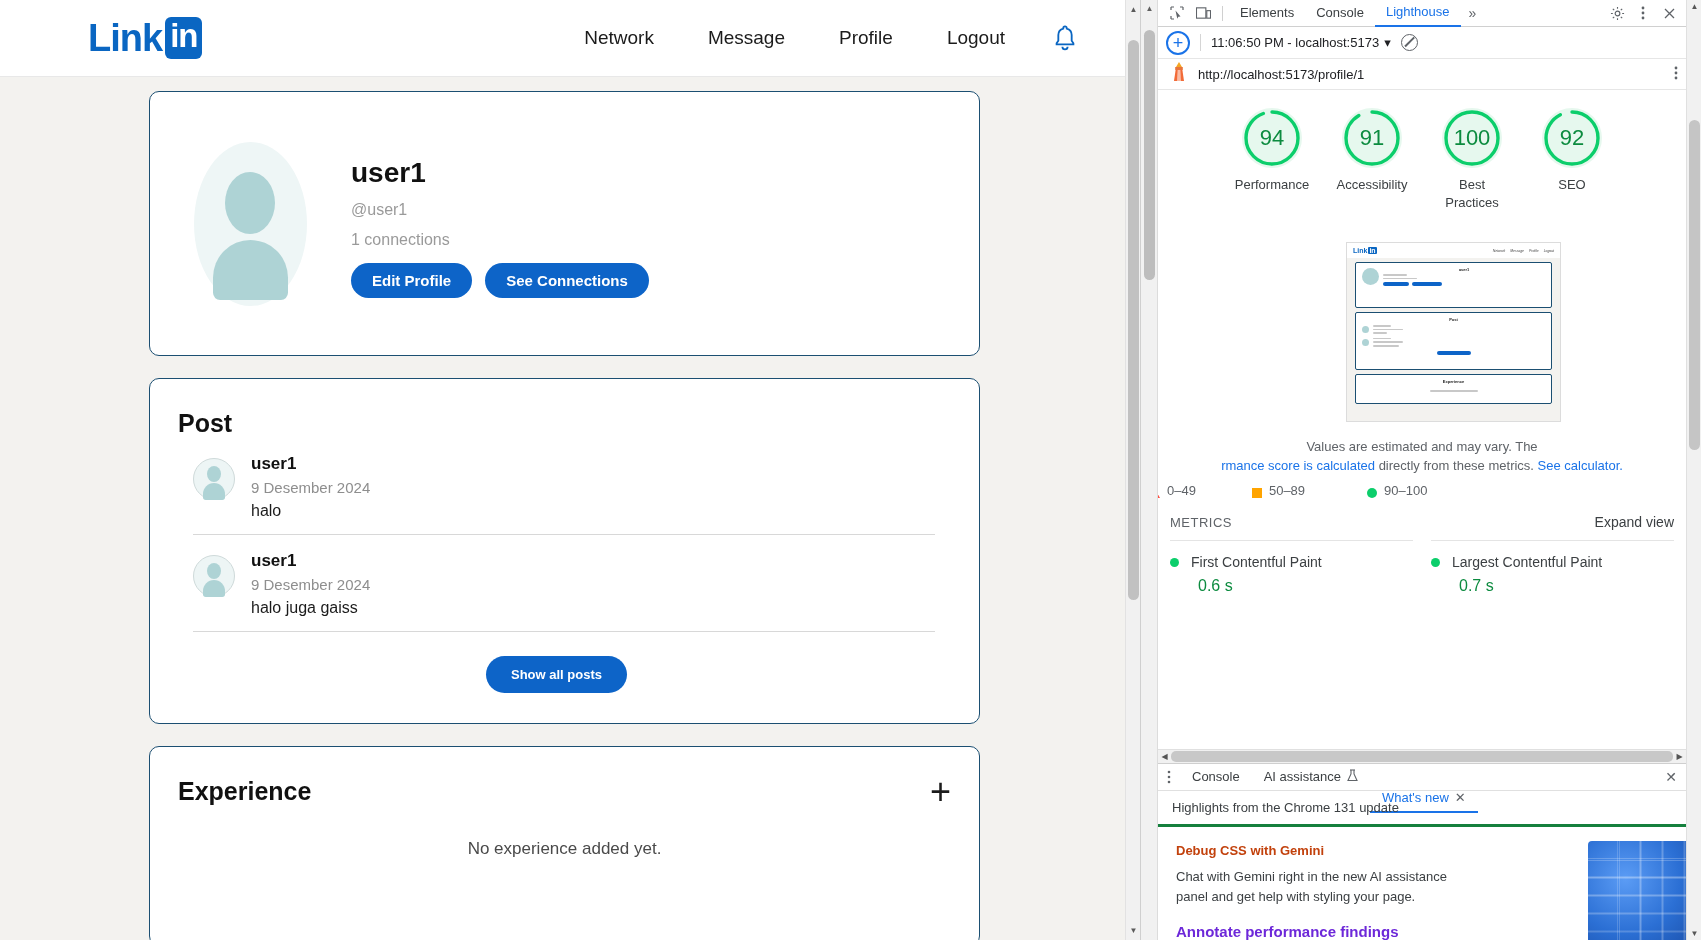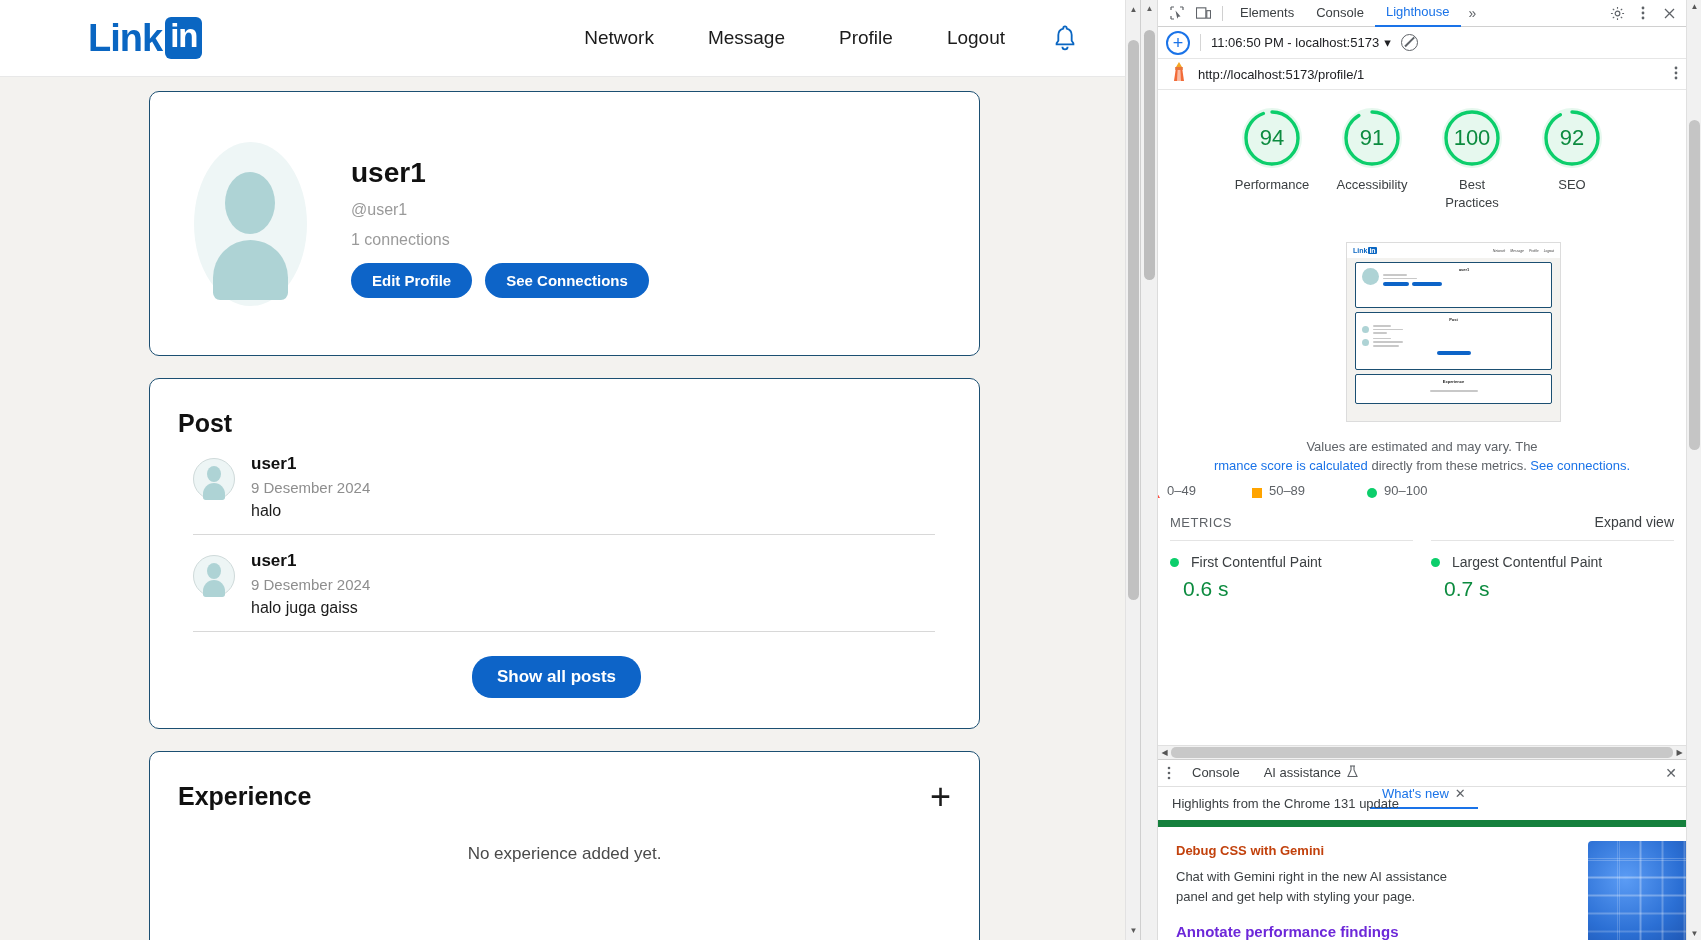--- a/index.html
+++ b/index.html
@@ -70,21 +70,21 @@
   .post-list { padding-left: 15px; }
   .post-item { display: flex; padding: 16px 0 14px 0; border-bottom: 1px solid #d8d8d8; }
   .avatar-sm { width: 42px; height: 42px; position: relative; flex: none; margin-right: 16px; margin-top: 4px; }
   .avatar-sm .ring { position: absolute; inset: 0; border-radius: 50%; background: #edf5f5; border: 1px solid #cfdada; }
   .avatar-sm .head { position: absolute; left: 14px; top: 8px; width: 14px; height: 16px; border-radius: 50%; background: #aed3d5; }
   .avatar-sm .body { position: absolute; left: 10px; top: 25px; width: 22px; height: 17px; border-radius: 12px 12px 3px 3px; background: #aed3d5; }
   .post-author { font-size: 17px; font-weight: bold; color: #111111; }
   .post-date { font-size: 15px; color: #8e8e8e; margin-top: 5px; }
   .post-text { font-size: 16px; color: #1b1b1b; margin-top: 6px; }
   .show-all-wrap { display: flex; justify-content: center; margin-top: 24px; }
-  .btn-wide { border-radius: 20px; font-size: 17px; padding: 11px 25px; }
+  .btn-wide { border-radius: 20px; font-size: 13px; padding: 11px 25px; }
 
   
   .exp-card { padding: 30px 28px 30px 28px; height: 200px; }
   .exp-head { display: flex; align-items: center; }
   .exp-plus { margin-left: auto; font-size: 36px; color: #1b1b1b; line-height: 0.7; cursor: pointer; font-weight: 300; }
   .exp-empty { text-align: center; font-size: 17px; color: #4a4a4a; margin-top: 33px; }
 
   
   .page-scroll {
     position: absolute; right: 0; top: 0; width: 15px; height: 940px;
@@ -180,35 +180,35 @@
   .sw-ci { width: 10px; height: 10px; border-radius: 50%; background: #0cce6b; }
 
   .metrics-head { display: flex; align-items: baseline; padding: 16px 12px 0 12px; }
   .metrics-title { font-size: 13px; color: #5f6368; letter-spacing: 0.5px; }
   .expand-view { margin-left: auto; font-size: 14px; color: #3c4043; cursor: pointer; }
   .metrics-grid { display: flex; gap: 18px; padding: 10px 12px 0 12px; }
   .metric { flex: 1; border-top: 1px solid #e4e4e4; padding-top: 13px; }
   .metric .row { display: flex; align-items: center; gap: 12px; }
   .metric .dot { width: 9px; height: 9px; border-radius: 50%; background: #0cce6b; flex: none; }
   .metric .name { font-size: 14px; color: #3c4043; }
-  .metric .val { font-size: 21px; color: #0c8b3f; margin-top: 7px; margin-left: 13px; }
+  .metric .val { font-size: 16px; color: #0c8b3f; margin-top: 7px; margin-left: 28px; }
 
   .hscroll { height: 14px; background: #f1f1f1; border-top: 1px solid #e0e0e0; display: flex; align-items: center; position: relative; }
   .hscroll .bar { position: absolute; left: 13px; right: 13px; height: 11px; background: #c8c8c8; border-radius: 5px; }
   .hscroll .ar { width: 13px; text-align: center; font-size: 8px; color: #555; z-index: 2; }
   .hscroll .ar.right { margin-left: auto; }
 
   .drawer { border-top: 1px solid #cfcfcf; background: #ffffff; }
   .drawer-tabs { height: 27px; display: flex; align-items: center; padding-left: 7px; border-bottom: 1px solid #e0e0e0; }
   .dots-v { font-size: 13px; color: #5f6368; cursor: pointer; padding: 0 9px 0 2px; line-height: 0.75; }
   .dtab { font-size: 13px; color: #3c4043; padding: 5px 12px 6px 12px; cursor: pointer; display: flex; align-items: center; gap: 6px; }
   .dtab.active { color: #1a73e8; border-bottom: 2px solid #1a73e8; margin-top: 44px; }
   .dtab .x { font-size: 13px; color: #5f6368; }
   .drawer-close { margin-left: auto; font-size: 14px; color: #5f6368; padding-right: 9px; cursor: pointer; }
-  .wn-sub { font-size: 13px; color: #3c4043; padding: 9px 14px; border-bottom: 7px solid #15803d; }
+  .wn-sub { font-size: 13px; color: #3c4043; padding: 9px 14px; border-bottom: 3px solid #15803d; }
   .wn-body { padding: 16px 18px 0 18px; position: relative; }
   .wn-h { font-size: 13px; font-weight: bold; color: #c2410c; cursor: pointer; }
   .wn-p { font-size: 13px; color: #3c4043; line-height: 1.5; margin-top: 9px; max-width: 290px; }
   .wn-h2 { font-size: 15px; font-weight: bold; color: #6d28d9; margin-top: 17px; cursor: pointer; }
   .wn-img {
     position: absolute; right: -10px; top: 14px; width: 108px; height: 108px;
     background: radial-gradient(circle at 35% 35%, #5b9cf5 0%, #2b6fd4 55%, #1a4ea8 100%);
     border-radius: 4px; overflow: hidden;
   }
   .wn-img:before {
@@ -455,21 +455,21 @@
               </svg>
             <div class="bg"></div>
             <svg viewBox="0 0 113 113">
                 <circle cx="56.5" cy="56.5" r="49" fill="none" stroke="#0cce6b" stroke-width="8" stroke-dasharray="72 5" stroke-dashoffset="0"></circle>
               </svg>
             <div class="num">94</div>
           </div>
           <div class="big-label">Performance</div>
           <div class="big-desc">
             <span>Values are estimated and may vary. The</span><br>
-            <a>rmance score is calculated</a><span> directly from these metrics. </span><a>See connections.</a>
+            <a>rmance score is calculated</a><span> directly from these metrics. </span><a>See calculator.</a>
           </div>
 
           <div class="thumb-preview">
             <div class="tp-nav">
               <span class="tp-logo">Link<span class="sq">in</span></span>
               <span class="tp-links">
                   <i>Network</i>
                   <i>Message</i>
                   <i>Profile</i>
                   <i>Logout</i>

